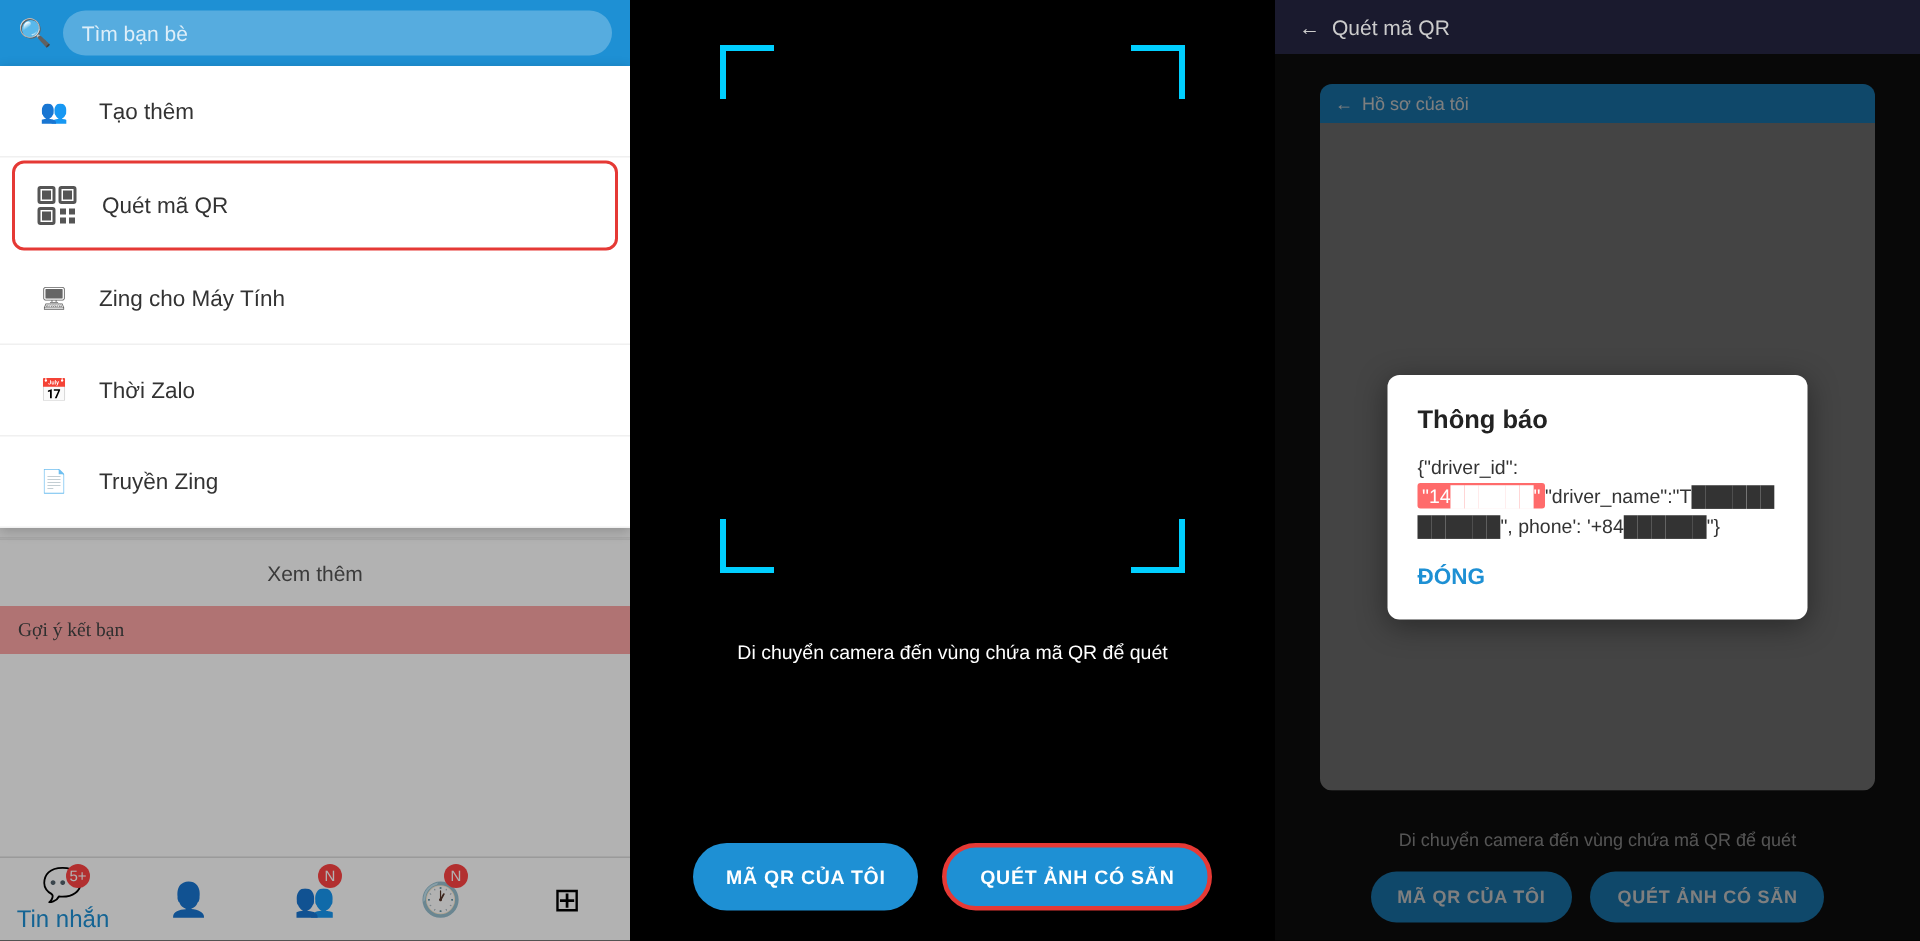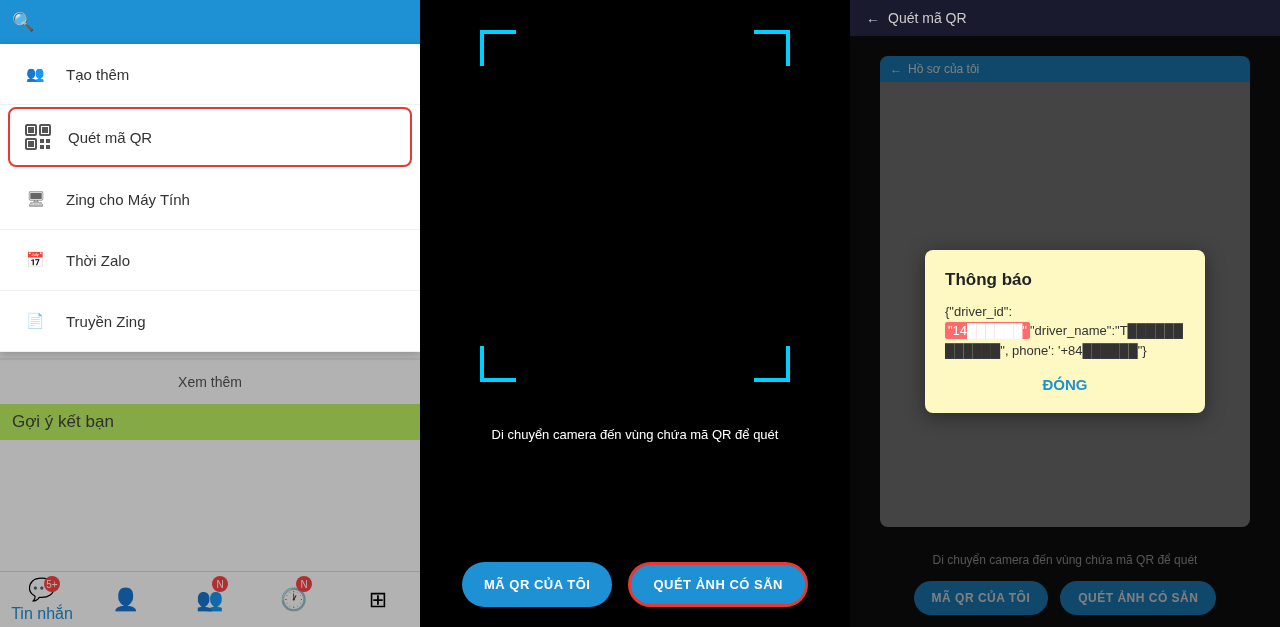--- a/index.html
+++ b/index.html
@@ -119,24 +119,25 @@
     .xem-them {
       text-align: center;
       padding: 14px;
       color: #555;
       font-size: 14px;
       cursor: pointer;
       background: #fff;
       border-top: 1px solid #eee;
     }
     .goi-y {
-      background: #bef264;
+      background: #fca5a5;
       padding: 8px 12px;
-      font-size: 17px;
+      font-size: 13px;
       color: #444;
+      font-family: Liberation Serif, serif;
     }
 
     
     .dropdown-overlay {
       position: absolute;
       top: 44px;
       left: 0;
       right: 0;
       background: rgba(0,0,0,0.3);
       z-index: 10;
@@ -331,21 +332,21 @@
     .modal-overlay {
       position: absolute;
       top: 0; left: 0; right: 0; bottom: 0;
       background: rgba(0,0,0,0.5);
       display: flex;
       align-items: center;
       justify-content: center;
       z-index: 20;
     }
     .modal-box {
-      background: #fef9c3;
+      background: #ffffff;
       border-radius: 8px;
       width: 280px;
       padding: 20px;
       box-shadow: 0 4px 20px rgba(0,0,0,0.4);
     }
     .modal-title {
       font-size: 17px;
       font-weight: 600;
       color: #222;
       margin-bottom: 12px;
@@ -357,21 +358,21 @@
       margin-bottom: 16px;
     }
     .modal-body .highlight {
       background: #ff6b6b;
       color: #fff;
       padding: 1px 3px;
       border-radius: 2px;
     }
     .modal-footer {
       display: flex;
-      justify-content: center;
+      justify-content: flex-start;
     }
     .btn-dong {
       color: #1e90d4;
       font-size: 15px;
       font-weight: 600;
       background: none;
       border: none;
       cursor: pointer;
     }
 
@@ -405,20 +406,21 @@
       letter-spacing: 0.5px;
     }
   </style>
 </head>
 <body>
 
 <div class="panel1">
 
   <div class="search-bar">
     <span class="search-icon-svg">🔍</span>
+    <input type="text" placeholder="Tìm bạn bè" style="">
   </div>
 
   <div class="contact-list">
     <div class="contact-item">
       <div class="avatar family">
           <span>F</span>
         </div>
       <div class="contact-info">
         <div class="contact-name">Strange</div>
         <div class="contact-msg">Mamzit:</div>

